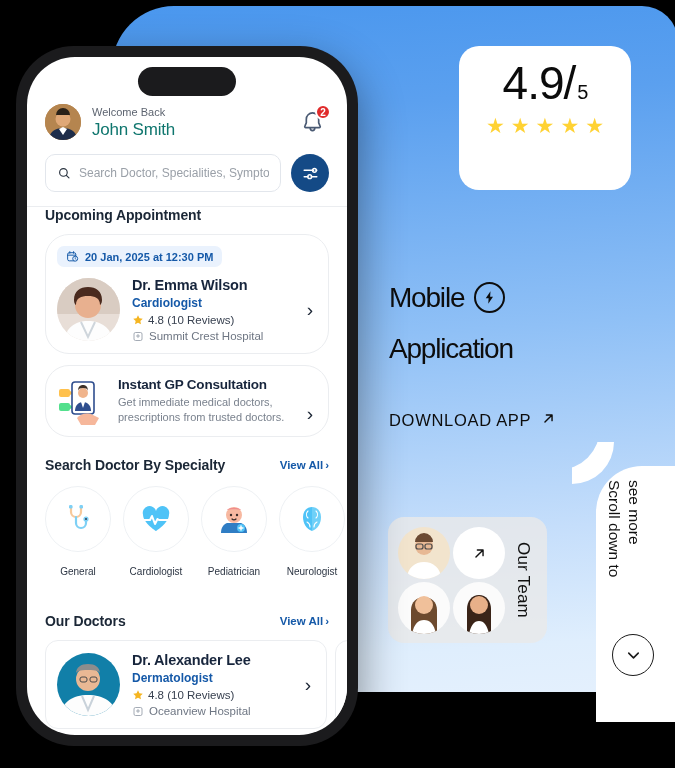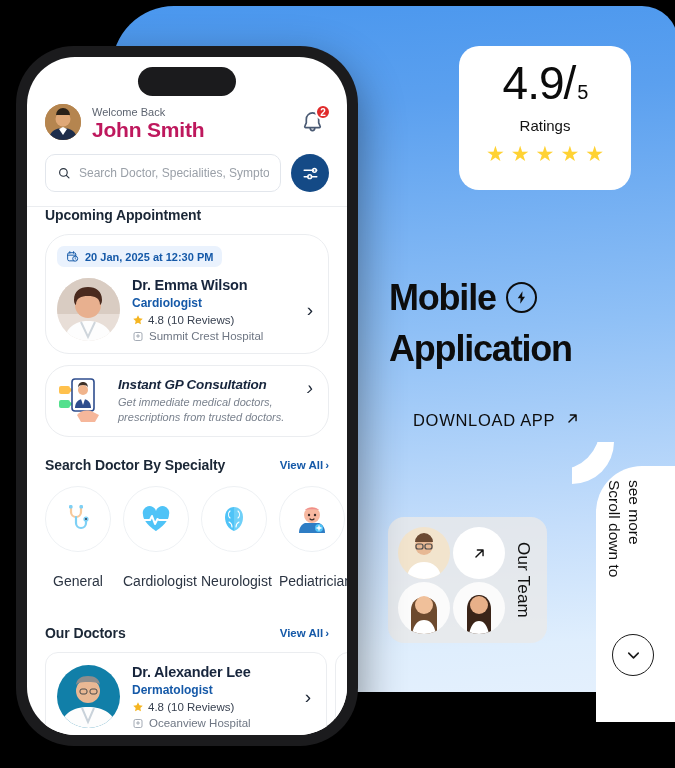--- a/index.html
+++ b/index.html
@@ -71,29 +71,29 @@
   .stars { margin-top: 9px; display: flex; justify-content: center; gap: 6px; }
   .star { font-size: 21px; color: #FFD233; line-height: 1; }
 
   
   .headline {
     position: absolute; left: 389px; top: 272px;
     z-index: 5; color: #0d0d0d;
   }
   .headline-row { display: flex; align-items: center; gap: 10px; }
   .headline-text {
-    font-size: 36px; font-weight: 700; letter-spacing: -1.2px; line-height: 51px;
+    font-size: 28px; font-weight: 400; letter-spacing: -1.2px; line-height: 51px;
   }
   .bolt-badge {
     width: 31px; height: 31px; border: 2.2px solid #0d0d0d; border-radius: 50%;
     display: flex; align-items: center; justify-content: center;
   }
   .download-row {
     position: absolute; left: 389px; top: 410px;
-    display: flex; align-items: center; gap: 9px; z-index: 5; margin-left: 24px;
+    display: flex; align-items: center; gap: 9px; z-index: 5;
   }
   .download-text {
     font-size: 16.5px; letter-spacing: 0.7px; color: #0d0d0d;
   }
 
   
   .team-card {
     position: absolute; left: 388px; top: 517px;
     width: 159px; height: 126px;
     background: rgba(233,233,233,0.82);
@@ -157,21 +157,21 @@
 
   
   .screen { padding: 47px 18px 0 18px; }
 
   .topbar { display: flex; align-items: center; }
   .avatar {
     width: 36px; height: 36px; border-radius: 50%; overflow: hidden; flex: none;
   }
   .welcome-wrap { margin-left: 11px; flex: 1; }
   .welcome-small { font-size: 11px; color: #5d6470; line-height: 14px; }
-  .welcome-name { font-size: 21px; font-weight: 700; color: #be185d; line-height: 21px; letter-spacing: -0.2px; }
+  .welcome-name { font-size: 17px; font-weight: 400; color: #0f766e; line-height: 21px; letter-spacing: -0.2px; }
   .bell-wrap { position: relative; width: 30px; height: 30px; }
   .badge {
     position: absolute; right: -2px; top: -3px;
     min-width: 16px; height: 16px; border-radius: 9px;
     background: #E02B2B; color: #fff; font-size: 10px; font-weight: 700;
     display: flex; align-items: center; justify-content: center;
     border: 2px solid #fff; padding: 0 3px;
   }
 
   .searchrow { display: flex; align-items: center; gap: 10px; margin-top: 14px; }
@@ -210,33 +210,33 @@
   }
   .doc-row { display: flex; align-items: center; margin-top: 10px; }
   .doc-photo { width: 63px; height: 63px; border-radius: 50%; overflow: hidden; flex: none; }
   .doc-info { margin-left: 12px; flex: 1; }
   .doc-name { font-size: 14.5px; font-weight: 700; color: #17253c; letter-spacing: -0.2px; }
   .doc-spec { font-size: 12px; font-weight: 700; color: #1559a8; margin-top: 3px; }
   .doc-rating { font-size: 11.5px; color: #384150; margin-top: 4px; display: flex; align-items: center; gap: 4px; }
   .doc-hosp { font-size: 11.5px; color: #6e7683; margin-top: 4px; display: flex; align-items: center; gap: 5px; }
   .chev { color: #1a2433; font-size: 19px; font-weight: 400; padding-right: 4px; }
 
-  .gp-row { display: flex; align-items: flex-start; font-style: italic; }
+  .gp-row { display: flex; align-items: flex-end; }
   .gp-ill { width: 49px; height: 45px; flex: none; }
   .gp-info { margin-left: 12px; flex: 1; }
   .gp-title { font-size: 13.5px; font-weight: 700; color: #17253c; letter-spacing: -0.2px; }
   .gp-sub { font-size: 11px; color: #7a828e; line-height: 15px; margin-top: 3px; }
 
   .spec-row { display: flex; gap: 12px; margin-top: 13px; }
   .spec-item { text-align: center; width: 66px; flex: none; }
   .spec-circle {
     width: 66px; height: 66px; border-radius: 50%; border: 1px solid #eef1f4;
     display: flex; align-items: center; justify-content: center; background: #fff;
   }
-  .spec-label { font-size: 14px; color: #2c3543; margin-top: 21px; white-space: nowrap; }
+  .spec-label { font-size: 10px; color: #2c3543; margin-top: 14px; white-space: nowrap; }
 
   .doctors-scroll { display: flex; gap: 8px; margin-top: 11px; }
   .doctor-card {
     border: 1px solid #ebedf0; border-radius: 13px; background: #fff;
     padding: 11px; flex: none; width: 282px;
     display: flex; align-items: center;
   }
   .doctor-card.partial { width: 120px; overflow: hidden; }
 
   .photo-ph { width: 100%; height: 100%; display: block; }
@@ -251,21 +251,20 @@
   <div class="blue-panel"></div>
   <div class="blue-notch"></div>
   <div class="blue-notch-fill"></div>
 
   <div class="ratings-card">
     <div class="rating-line">
       <span class="rating-big">4.9</span>
       <span class="rating-slash">/</span>
       <span class="rating-out">5</span>
     </div>
-    <div class="ratings-label">Ratings</div>
     <div class="stars">
       <span class="star">★</span>
       <span class="star">★</span>
       <span class="star">★</span>
       <span class="star">★</span>
       <span class="star">★</span>
     </div>
   </div>
 
   <div class="headline">
@@ -492,42 +491,42 @@
                   <path d="M16 28S3 20 3 11.5A6.5 6.5 0 0 1 16 8a6.5 6.5 0 0 1 13 3.5C29 20 16 28 16 28z" fill="#4FC3F7"></path>
                   <path d="M4 17h6l2-4 3 8 2.5-5 1.5 1h9" fill="none" stroke="#ffffff" stroke-width="2" stroke-linecap="round" stroke-linejoin="round"></path>
                 </svg>
               </div>
               <div class="spec-label">Cardiologist</div>
             </div>
 
             <div class="spec-item">
               <div class="spec-circle">
                 <svg width="32" height="32" viewBox="0 0 32 32">
-                  <path d="M16 4c-5 0-9 4-9 10 0 6 3 12 9 14V4z" fill="#4FC3F7"></path>
-                  <path d="M16 4c5 0 9 4 9 10 0 6-3 12-9 14V4z" fill="#6FD0F8"></path>
-                  <path d="M12 8c-2 2-2 5 0 7M20 8c2 2 2 5 0 7M11 19c2 1 3 3 3 5M21 19c-2 1-3 3-3 5" stroke="#ffffff" stroke-width="1.1" fill="none" stroke-linecap="round"></path>
-                </svg>
-              </div>
-              <div class="spec-label">Neurologist</div>
-            </div>
-
-            <div class="spec-item">
-              <div class="spec-circle">
-                <svg width="32" height="32" viewBox="0 0 32 32">
                   <path d="M9 20c-3 1-6 4-6 10h26c0-6-3-9-6-10z" fill="#2f7dc4"></path>
                   <circle cx="16" cy="12" r="8" fill="#F7B8A0"></circle>
                   <path d="M9 7c2-3 12-3 14 0-2-1-12-1-14 0z" fill="#F08C8C"></path>
                   <circle cx="13" cy="12" r="1.2" fill="#3a2c28"></circle>
                   <circle cx="19" cy="12" r="1.2" fill="#3a2c28"></circle>
                   <path d="M14 16c1 1.2 3 1.2 4 0" stroke="#3a2c28" stroke-width="1.2" fill="none" stroke-linecap="round"></path>
                   <circle cx="23" cy="25" r="4" fill="#4FC3F7"></circle>
                   <path d="M23 23v4M21 25h4" stroke="#fff" stroke-width="1.4" stroke-linecap="round"></path>
                 </svg>
               </div>
               <div class="spec-label">Pediatrician</div>
+            </div>
+
+            <div class="spec-item">
+              <div class="spec-circle">
+                <svg width="32" height="32" viewBox="0 0 32 32">
+                  <path d="M16 4c-5 0-9 4-9 10 0 6 3 12 9 14V4z" fill="#4FC3F7"></path>
+                  <path d="M16 4c5 0 9 4 9 10 0 6-3 12-9 14V4z" fill="#6FD0F8"></path>
+                  <path d="M12 8c-2 2-2 5 0 7M20 8c2 2 2 5 0 7M11 19c2 1 3 3 3 5M21 19c-2 1-3 3-3 5" stroke="#ffffff" stroke-width="1.1" fill="none" stroke-linecap="round"></path>
+                </svg>
+              </div>
+              <div class="spec-label">Neurologist</div>
             </div>
           </div>
         </div>
 
         <div style="margin-top:36px">
           <div class="section-head">
             <span class="section-title">Our Doctors</span>
             <span class="view-all">
               <span>View All</span>
               <span>›</span>

